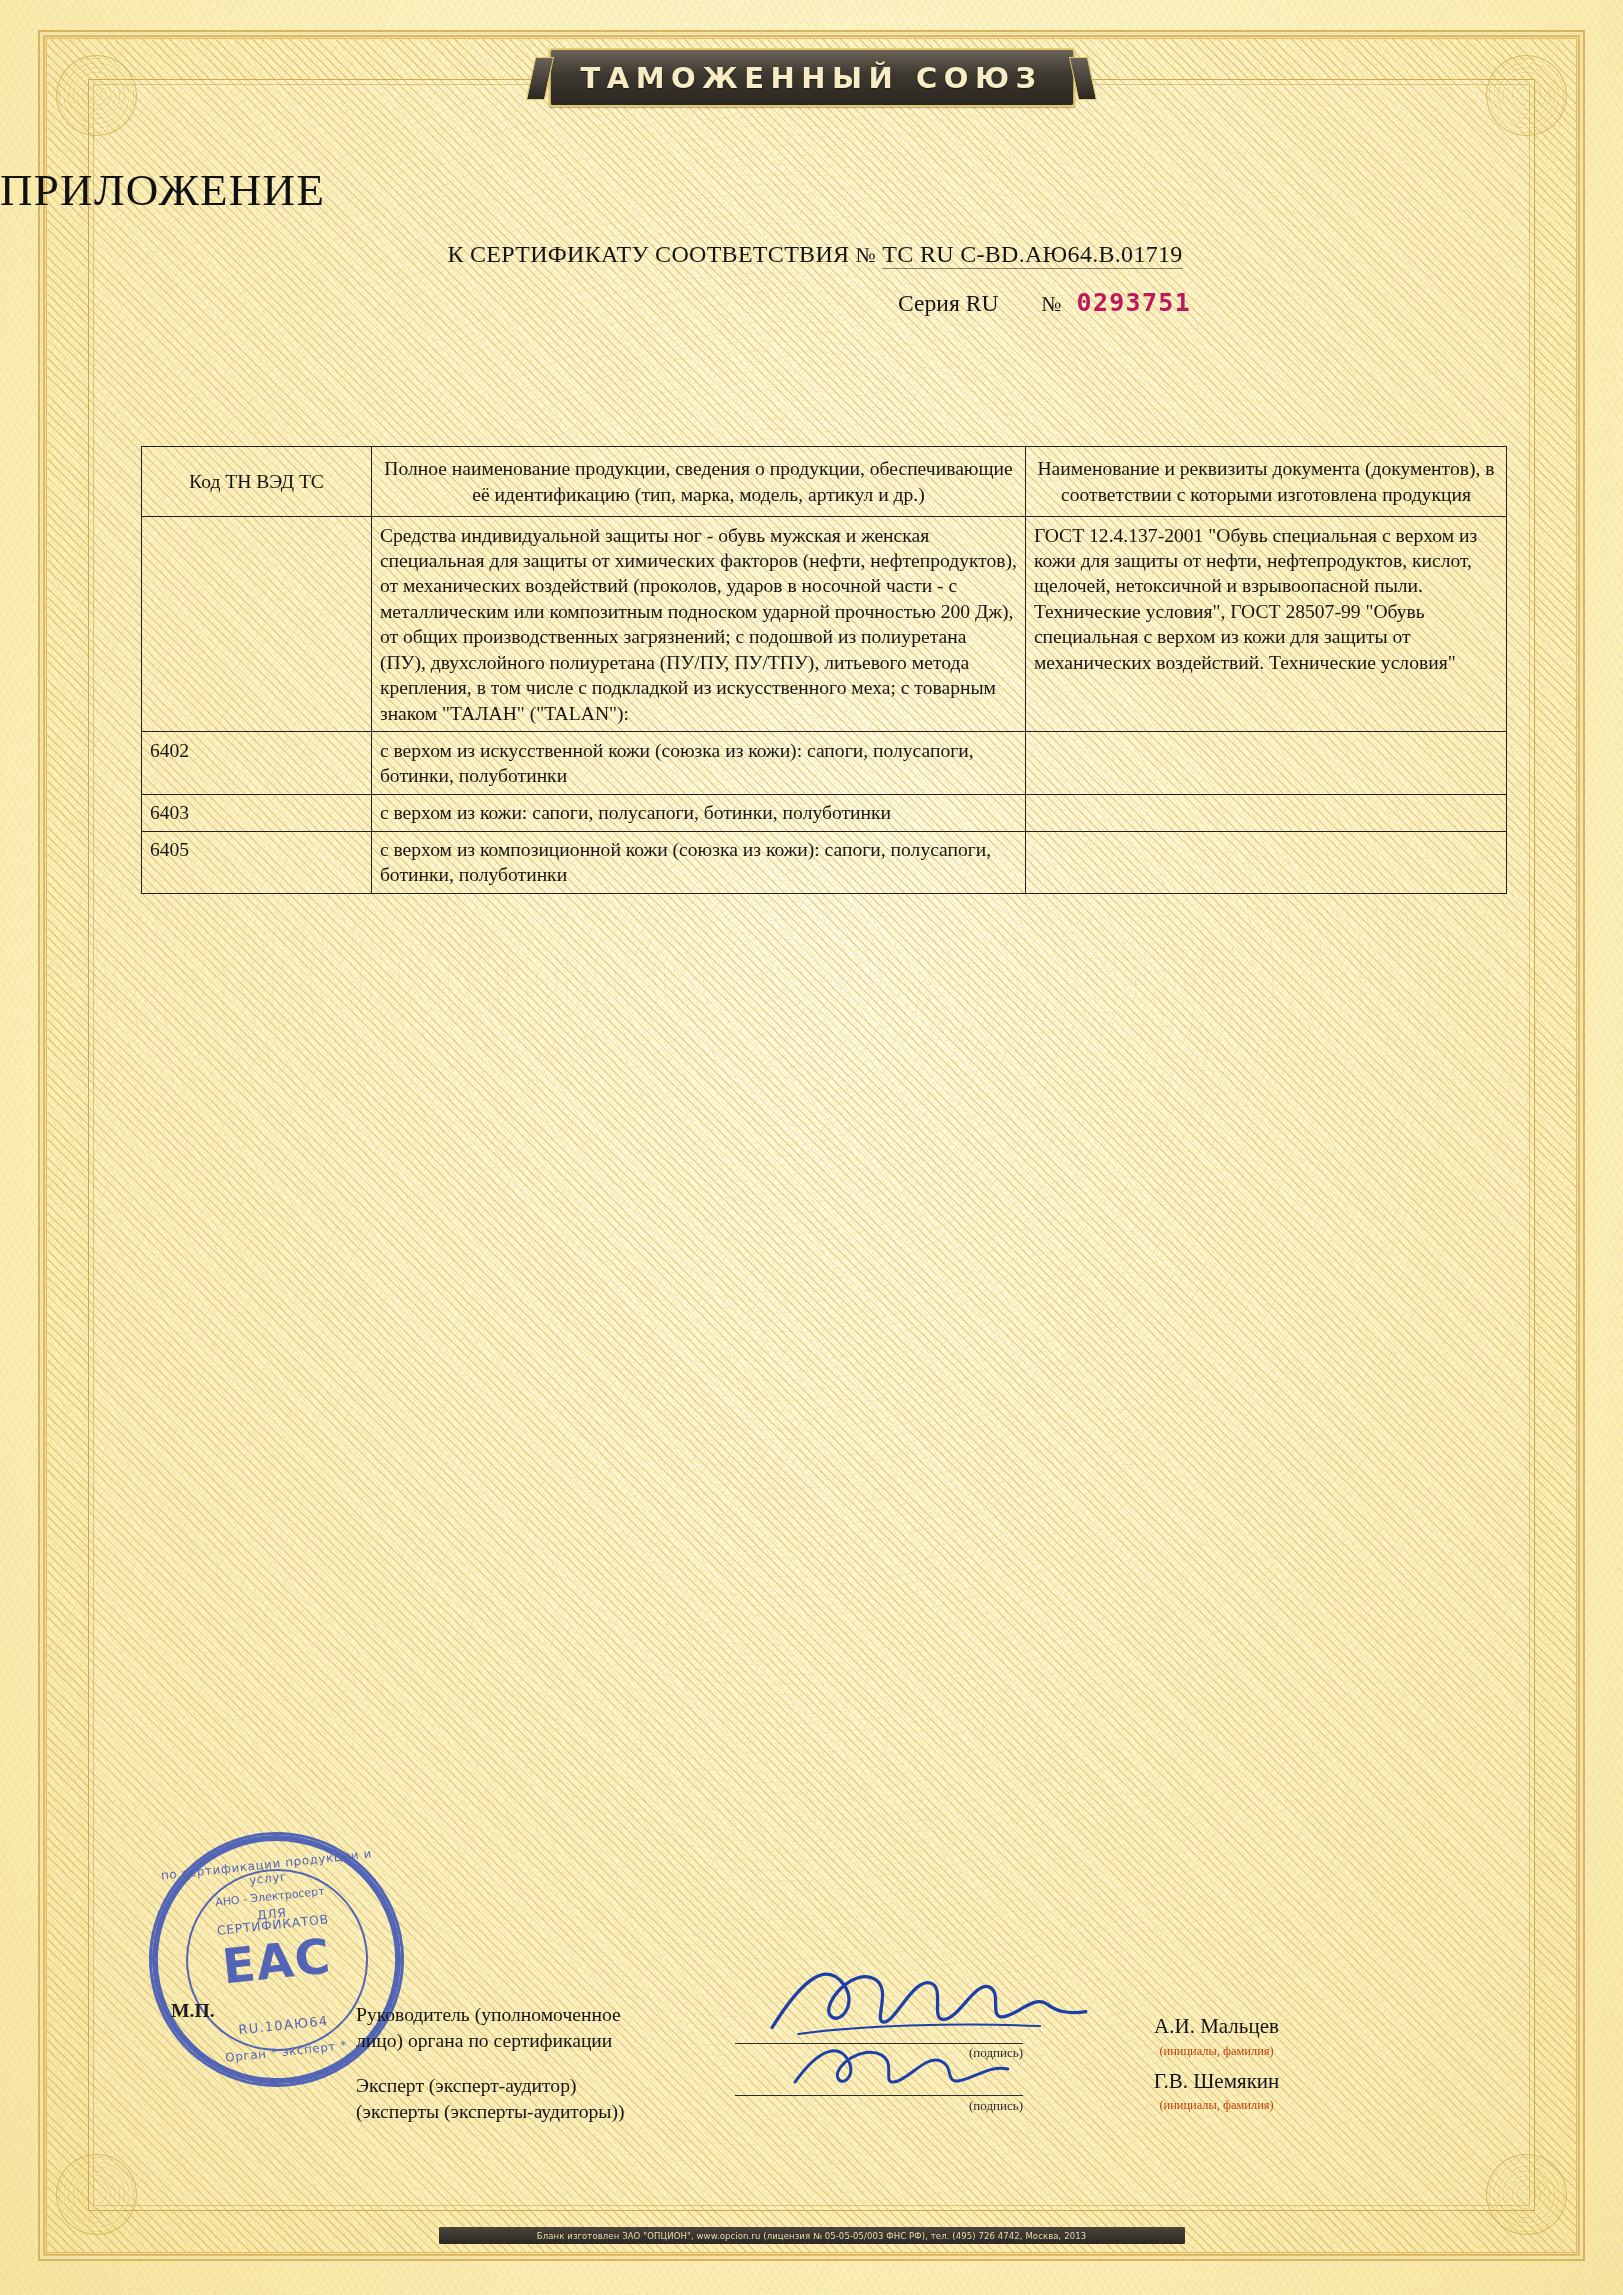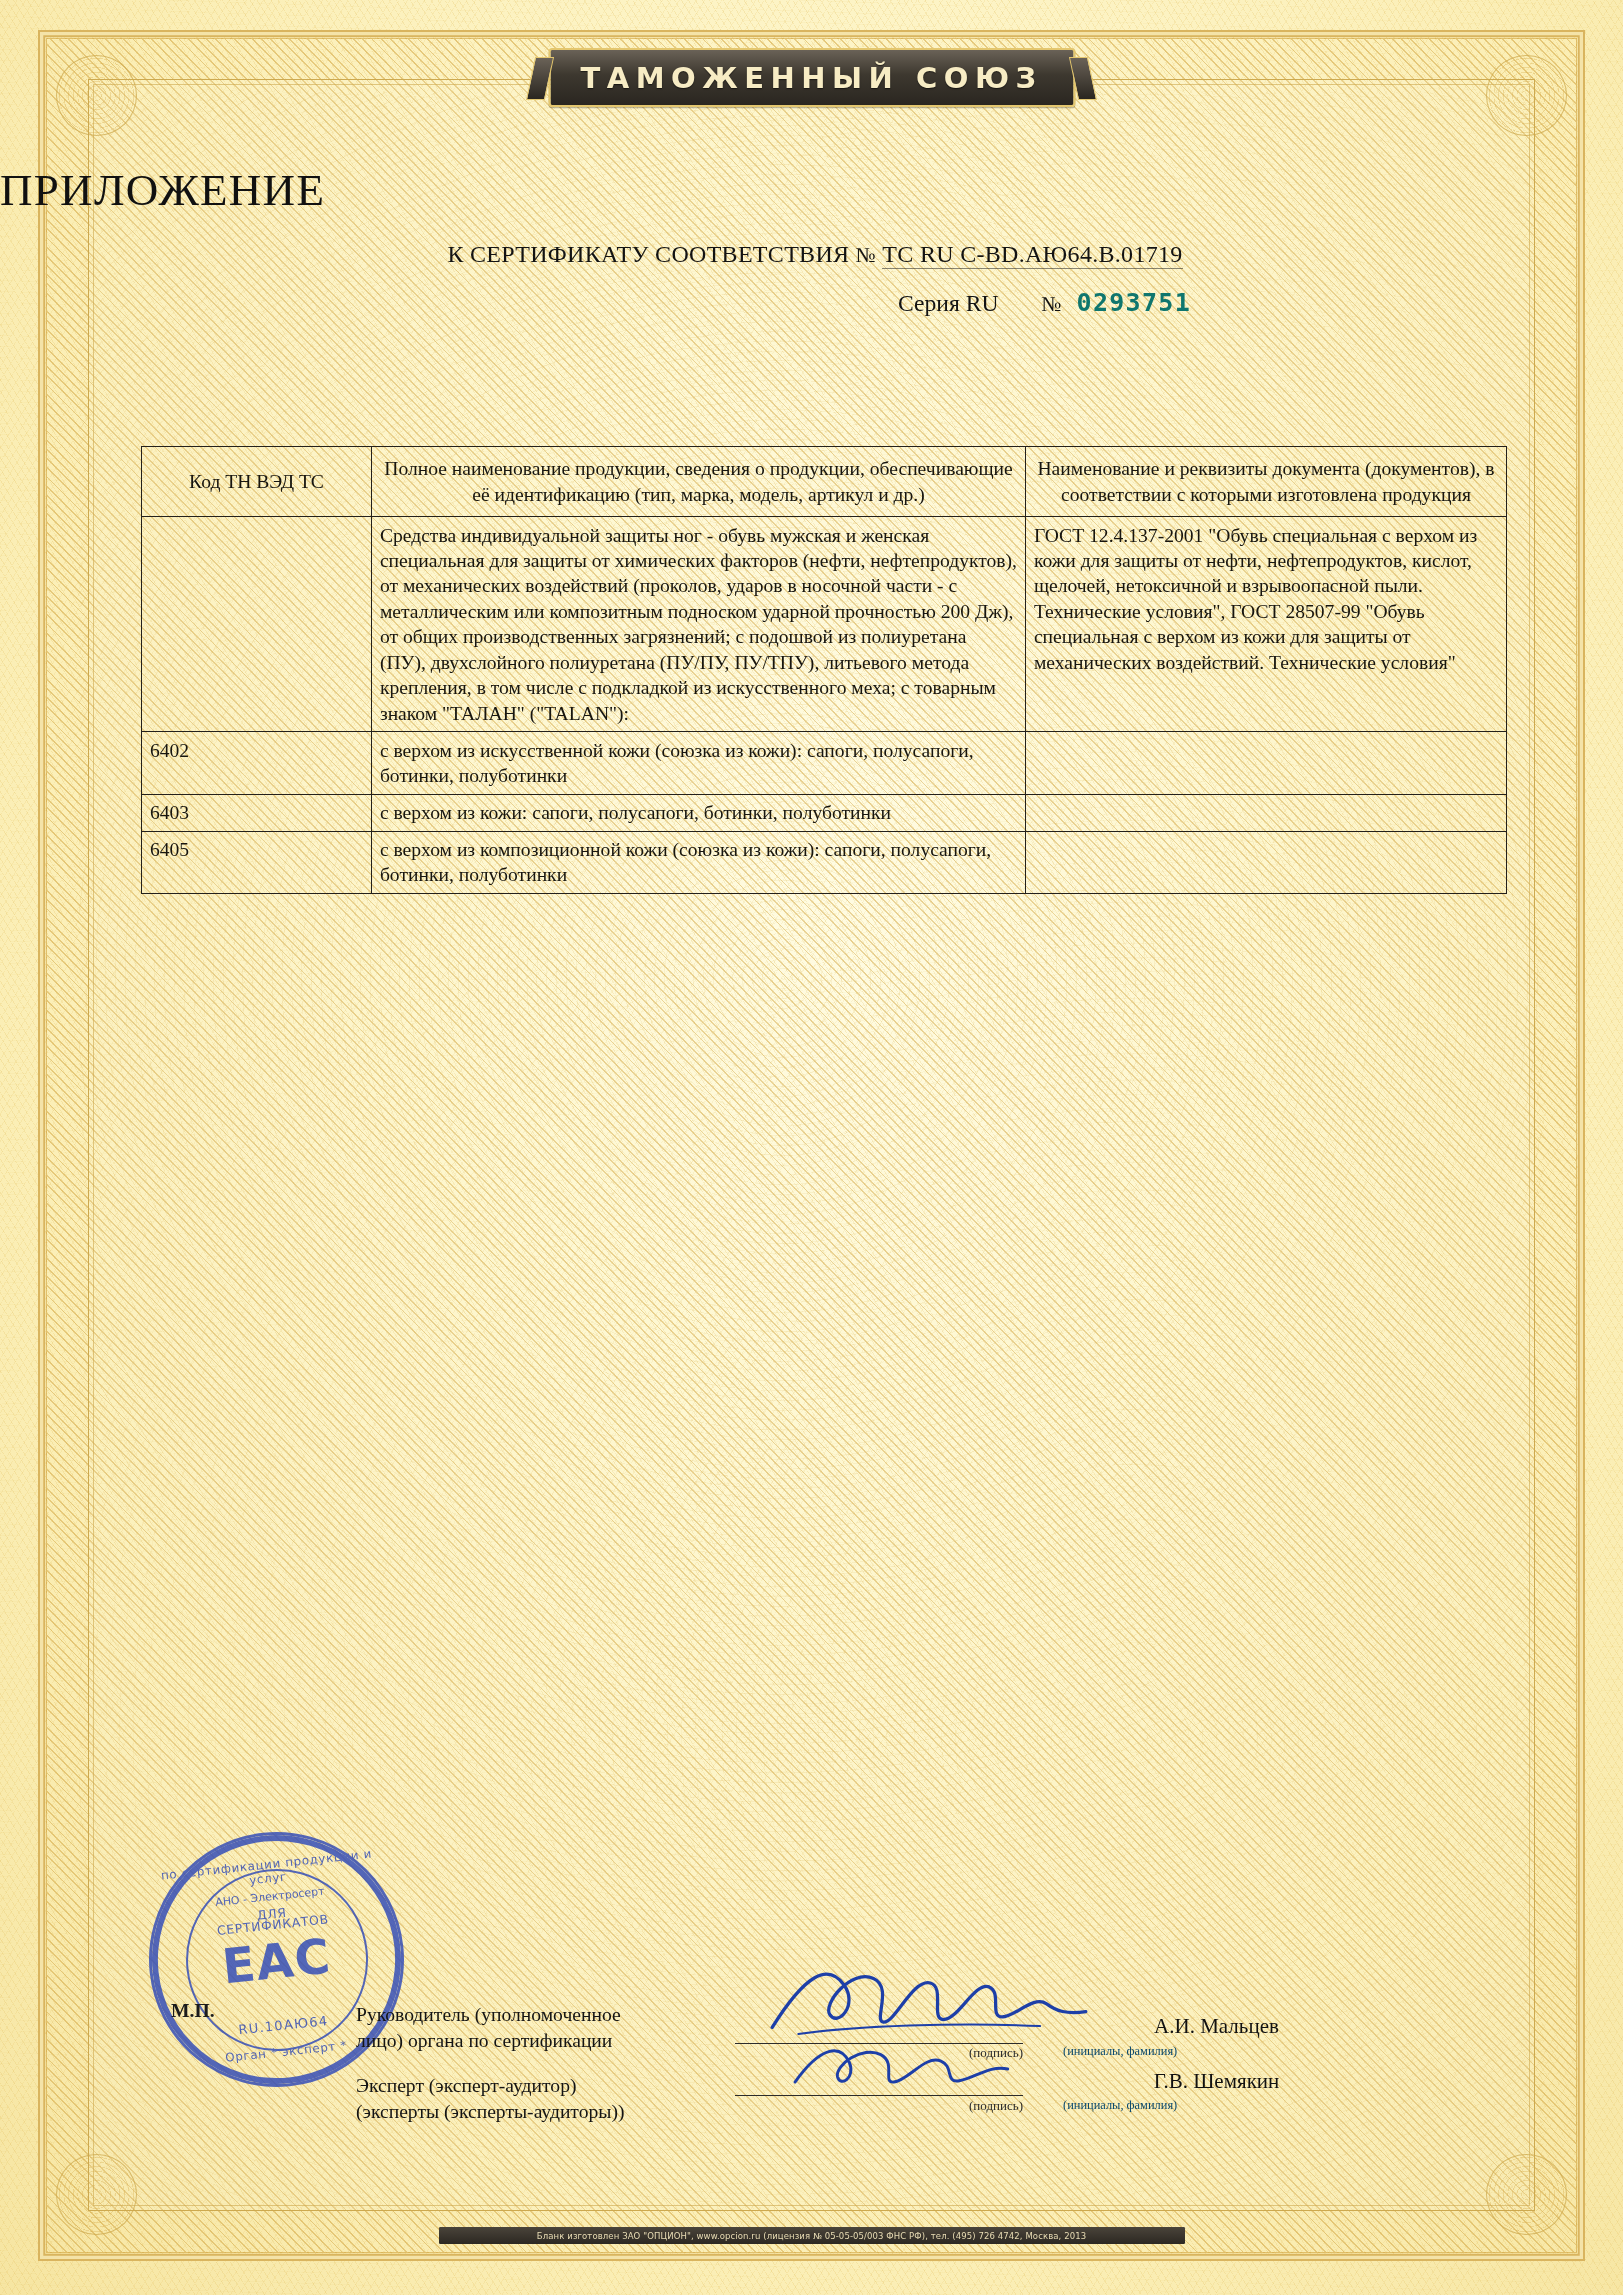--- a/index.html
+++ b/index.html
@@ -143,21 +143,21 @@
     top: 288px;
     font-size: 23.6px;
     color: #131313;
     white-space: nowrap;
   }
   .series-row .series-no {
     margin-left: 37px;
     font-size: 21px;
   }
   .series-value {
-    color: #0f766e;
+    color: #be185d;
     font-family: "DejaVu Sans Mono", monospace;
     font-weight: bold;
     font-size: 25px;
     letter-spacing: 1.3px;
     margin-left: 9.2px;
   }
   .section-caption {
     position: absolute;
     left: 0; right: 0;
     top: 395px;
@@ -326,23 +326,23 @@
     width: 307px;
     text-align: center;
     font-size: 21px;
     color: #111;
   }
   .sig-name-hint {
     position: absolute;
     left: 707px;
     top: 42px;
     width: 307px;
-    text-align: left;
+    text-align: center;
     font-size: 12.4px;
-    color: #0c4a6e;
+    color: #c2410c;
   }
   .scribble {
     position: absolute;
     pointer-events: none;
   }
   .scribble-1 { left: 759px; top: 1949px; }
   .scribble-2 { left: 785px; top: 2031px; }
 
   
   .footer-strip {

